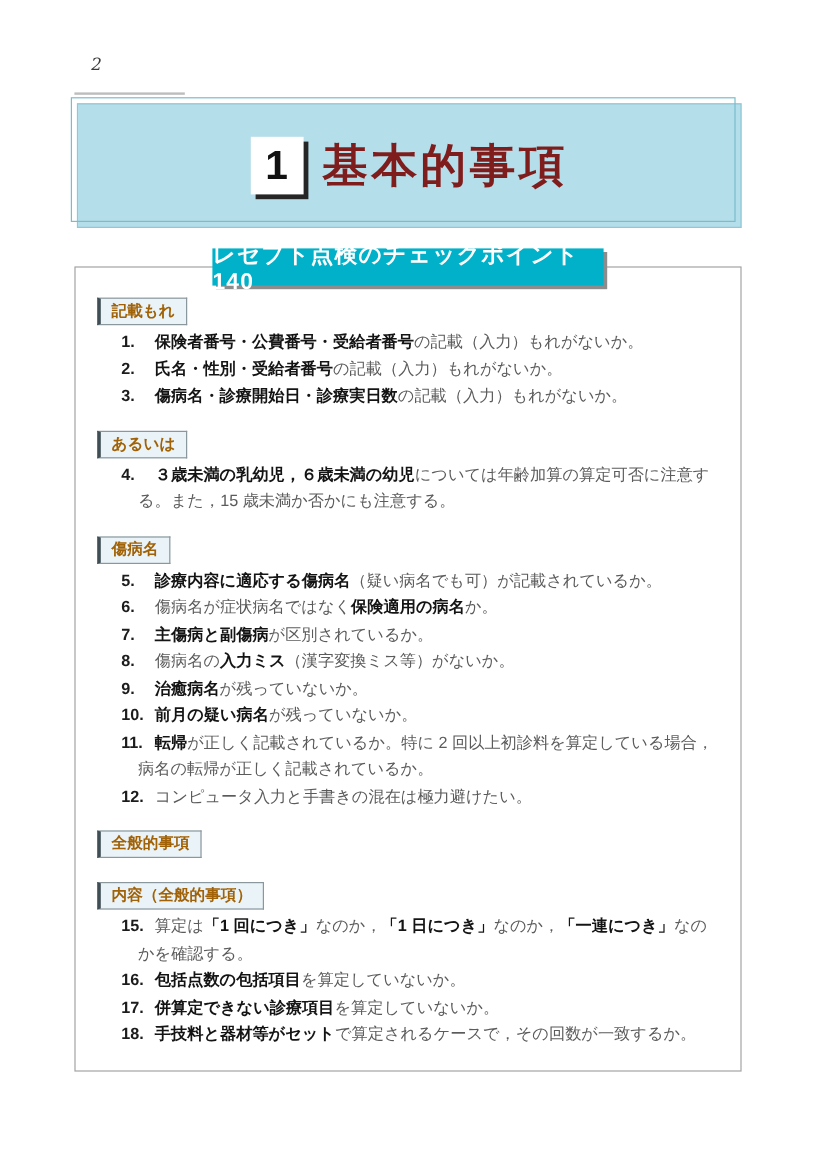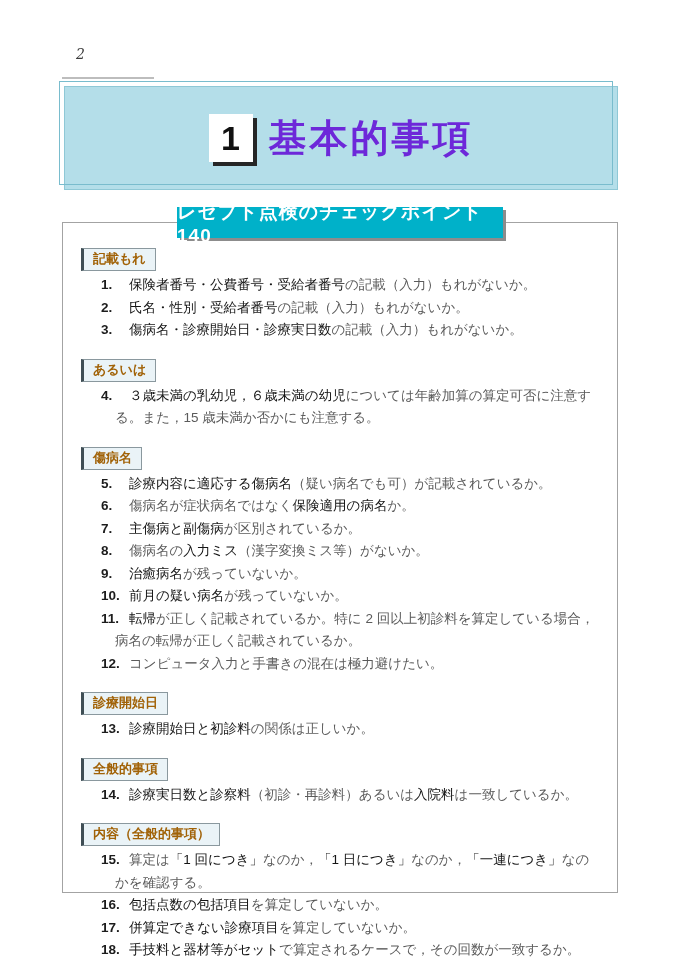--- a/index.html
+++ b/index.html
@@ -43,21 +43,21 @@
     border:1px solid var(--banner-border);pointer-events:none;
   }
   .banner-inner{display:flex;align-items:center;gap:16px;}
   .banner-num{
     width:44px;height:48px;background:#ffffff;
     box-shadow:4px 4px 0 #262626;
     display:flex;align-items:center;justify-content:center;
     font-size:34px;font-weight:bold;color:#111111;
   }
   .banner-title{
-    font-size:38px;font-weight:bold;color:#6d28d9;letter-spacing:3px;
+    font-size:38px;font-weight:bold;color:#7f1d1d;letter-spacing:3px;
   }
   .checklist-box{
     position:absolute;left:62px;top:222px;width:556px;height:671px;
     border:1px solid var(--box-border);
     background:#ffffff;
     padding:0 18px 14px 18px;
   }
   .checklist-header{
     position:relative;margin:-16px auto 0 auto;
     width:326px;height:31px;
@@ -78,21 +78,21 @@
     margin-bottom:3px;
   }
   .item{
     font-size:13.5px;line-height:22.5px;color:var(--text-regular);
     padding-left:34px;text-indent:-14px;
   }
   .item .num{
     display:inline-block;width:28px;text-indent:0;
     font-weight:bold;color:#1c1c1c;
   }
-  .item b{font-weight:normal;color:var(--text-bold);}
+  .item b{font-weight:bold;color:var(--text-bold);}
 </style>
 </head>
 <body>
 
 <div class="page-number">2</div>
 
 <div class="rule-fragment"></div>
 
 <div class="banner">
   <div class="banner-inner">
@@ -100,17 +100,16 @@
     <div class="banner-title">基本的事項</div>
   </div>
 </div>
 
 <div class="checklist-box">
   <div class="checklist-header">レセプト点検のチェックポイント140</div>
   <div id="sections-root">
       <div class="section"><div class="section-label">記載もれ</div><div class="item"><span class="num">1.</span><b>保険者番号・公費番号・受給者番号</b><span>の記載（入力）もれがないか。</span></div><div class="item"><span class="num">2.</span><b>氏名・性別・受給者番号</b><span>の記載（入力）もれがないか。</span></div><div class="item"><span class="num">3.</span><b>傷病名・診療開始日・診療実日数</b><span>の記載（入力）もれがないか。</span></div></div>
       <div class="section"><div class="section-label">あるいは</div><div class="item"><span class="num">4.</span><b>３歳未満の乳幼児，６歳未満の幼児</b><span>については年齢加算の算定可否に注意する。また，15 歳未満か否かにも注意する。</span></div></div>
       <div class="section"><div class="section-label">傷病名</div><div class="item"><span class="num">5.</span><b>診療内容に適応する傷病名</b><span>（疑い病名でも可）が記載されているか。</span></div><div class="item"><span class="num">6.</span><span>傷病名が症状病名ではなく</span><b>保険適用の病名</b><span>か。</span></div><div class="item"><span class="num">7.</span><b>主傷病と副傷病</b><span>が区別されているか。</span></div><div class="item"><span class="num">8.</span><span>傷病名の</span><b>入力ミス</b><span>（漢字変換ミス等）がないか。</span></div><div class="item"><span class="num">9.</span><b>治癒病名</b><span>が残っていないか。</span></div><div class="item"><span class="num">10.</span><b>前月の疑い病名</b><span>が残っていないか。</span></div><div class="item"><span class="num">11.</span><b>転帰</b><span>が正しく記載されているか。特に 2 回以上初診料を算定している場合，病名の転帰が正しく記載されているか。</span></div><div class="item"><span class="num">12.</span><span>コンピュータ入力と手書きの混在は極力避けたい。</span></div></div>
-      <div class="section"><div class="section-label">診療開始日</div><div class="item"><span class="num">13.</span><b>診療開始日と初診料</b><span>の関係は正しいか。</span></div></div>
-      <div class="section"><div class="section-label">全般的事項</div><div class="item"><span class="num">14.</span><b>診療実日数と診察料</b><span>（初診・再診料）あるいは</span><b>入院料</b><span>は一致しているか。</span></div></div>
+      <div class="section"><div class="section-label">全般的事項</div></div>
       <div class="section"><div class="section-label">内容（全般的事項）</div><div class="item"><span class="num">15.</span><span>算定は</span><b>「1 回につき」</b><span>なのか，</span><b>「1 日につき」</b><span>なのか，</span><b>「一連につき」</b><span>なのかを確認する。</span></div><div class="item"><span class="num">16.</span><b>包括点数の包括項目</b><span>を算定していないか。</span></div><div class="item"><span class="num">17.</span><b>併算定できない診療項目</b><span>を算定していないか。</span></div><div class="item"><span class="num">18.</span><b>手技料と器材等がセット</b><span>で算定されるケースで，その回数が一致するか。</span></div></div>
     </div>
 </div>
 
 </body></html>

